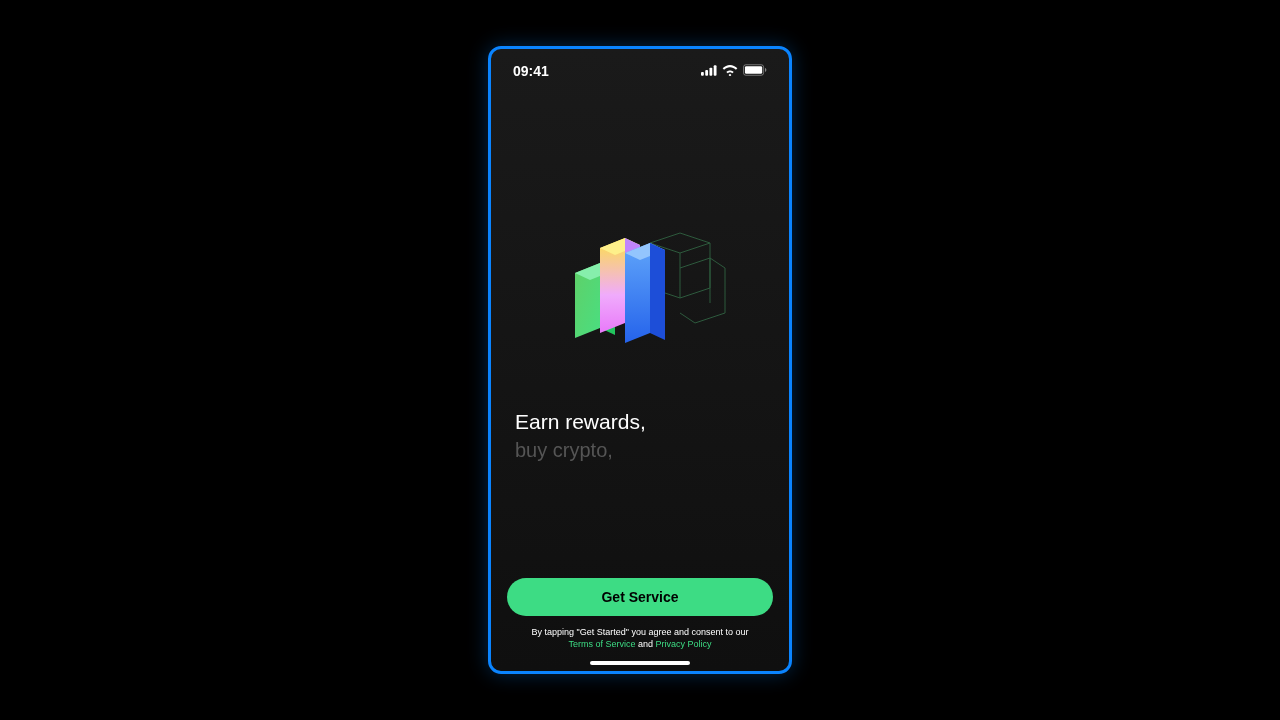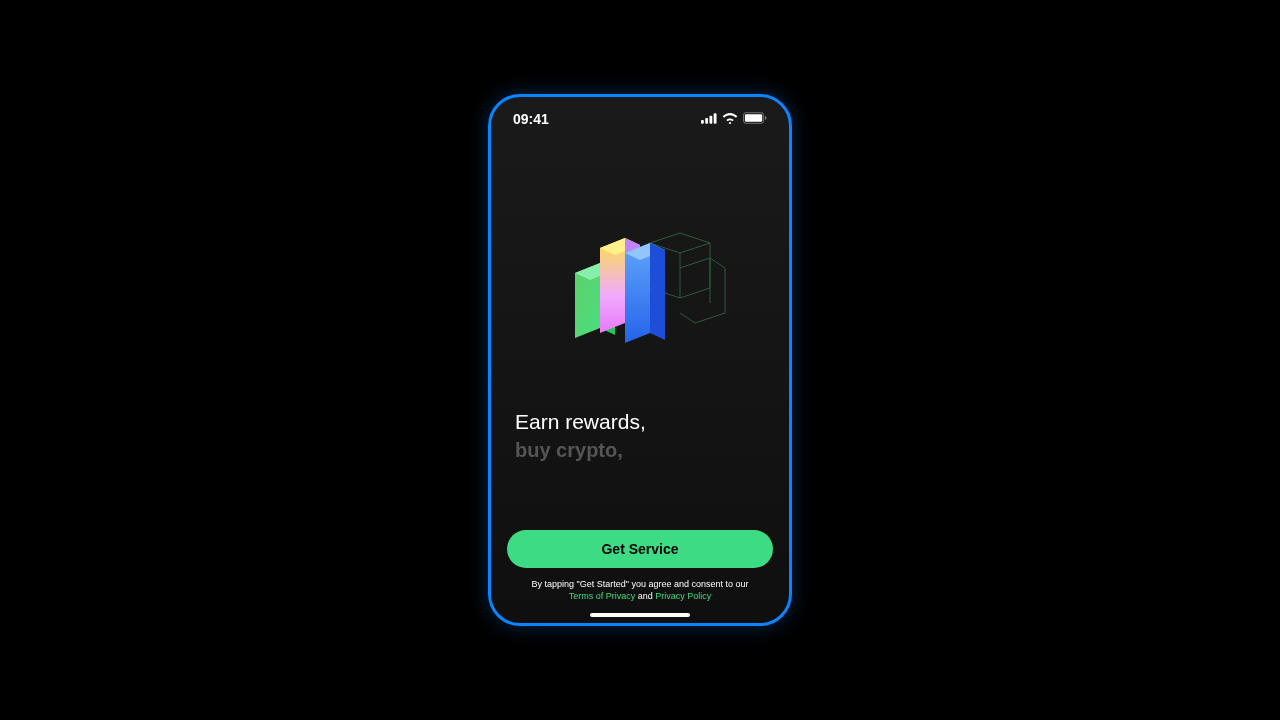--- a/index.html
+++ b/index.html
@@ -8,22 +8,22 @@
     height: 720px;
     background: #000;
     font-family: -apple-system, BlinkMacSystemFont, 'Segoe UI', sans-serif;
     display: flex;
     align-items: center;
     justify-content: center;
     overflow: hidden;
   }
   .phone-frame {
     width: 304px;
-    height: 532px;
-    border-radius: 32px;
+    height: 628px;
+    border-radius: 13px;
     border: 3px solid #0a84ff;
     background: linear-gradient(180deg, #1a1a1a 0%, #0f0f0f 100%);
     position: relative;
     overflow: hidden;
     display: flex;
     flex-direction: column;
     box-shadow: 0 0 20px rgba(10,132,255,0.3);
   }
   .phone-frame::before {
     content: '';
@@ -92,21 +92,21 @@
   }
   .headline-primary {
     color: #fff;
     font-size: 21px;
     font-weight: 500;
     line-height: 1.3;
   }
   .headline-secondary {
     color: #555;
     font-size: 20px;
-    font-weight: 700;
+    font-weight: 400;
     line-height: 1.3;
     margin-top: 2px;
   }
   .cta-button {
     width: 100%;
     height: 38px;
     border-radius: 22px;
     background: #3ddc84;
     border: none;
     color: #000;
@@ -216,20 +216,20 @@
       <div class="text-block">
         <div class="headline-primary">Earn rewards,</div>
         <div class="headline-secondary">buy crypto,</div>
       </div>
     </div>
 
     <button class="cta-button">Get Service</button>
 
     <div class="consent">
       <span>By tapping "Get Started" you agree and consent to our</span><br>
-      <a href="#">Terms of Privacy</a>
+      <a href="#">Terms of Service</a>
       <span>and</span>
       <a href="#">Privacy Policy</a>
     </div>
 
     <div class="home-indicator"></div>
   </div>
 </div>
 
 </body></html>

